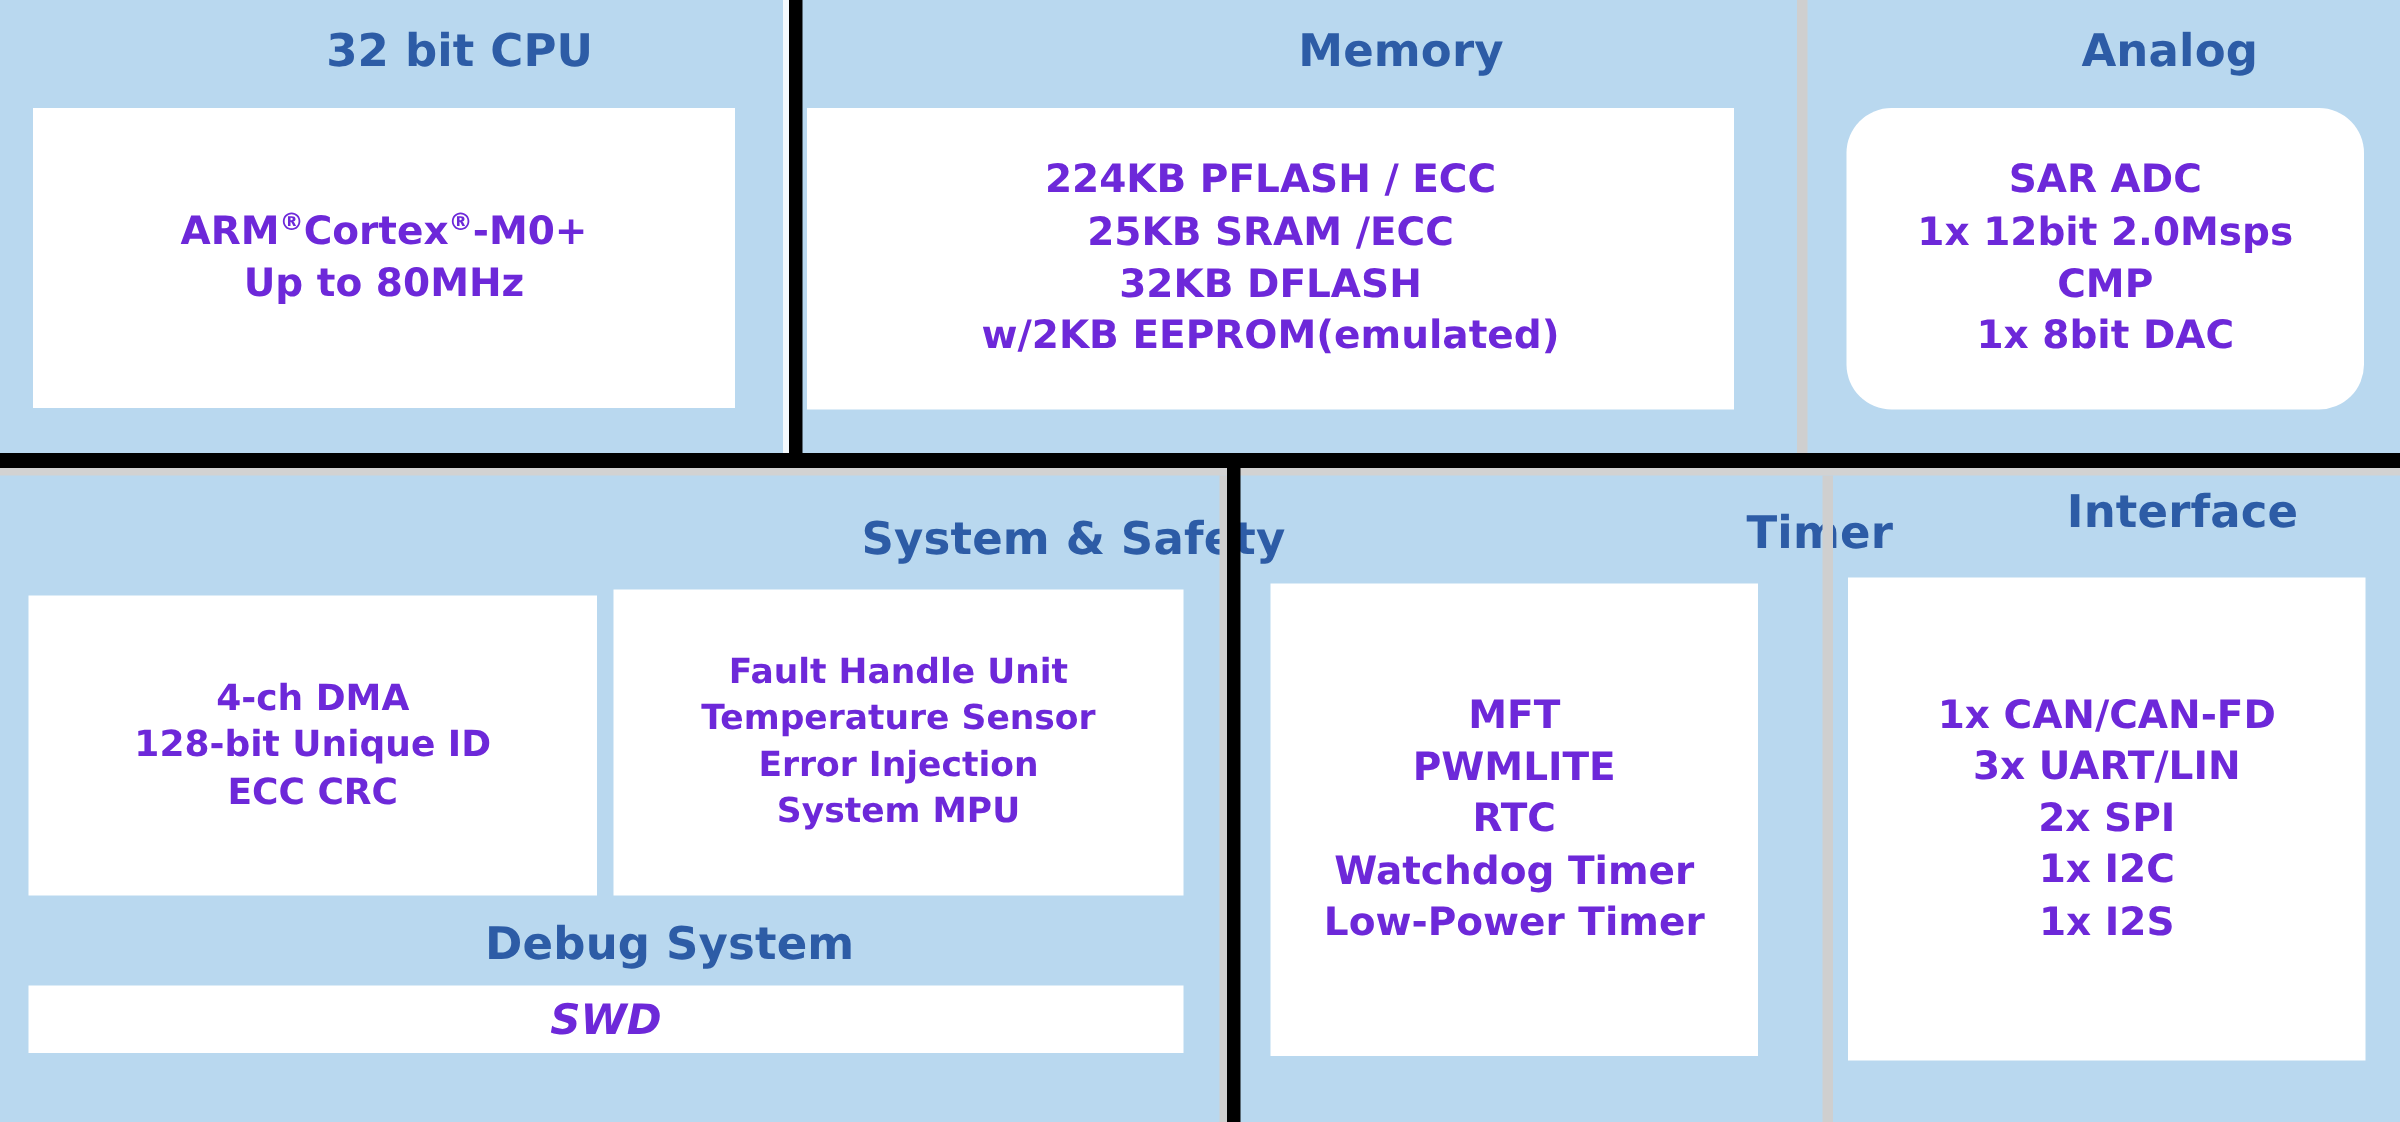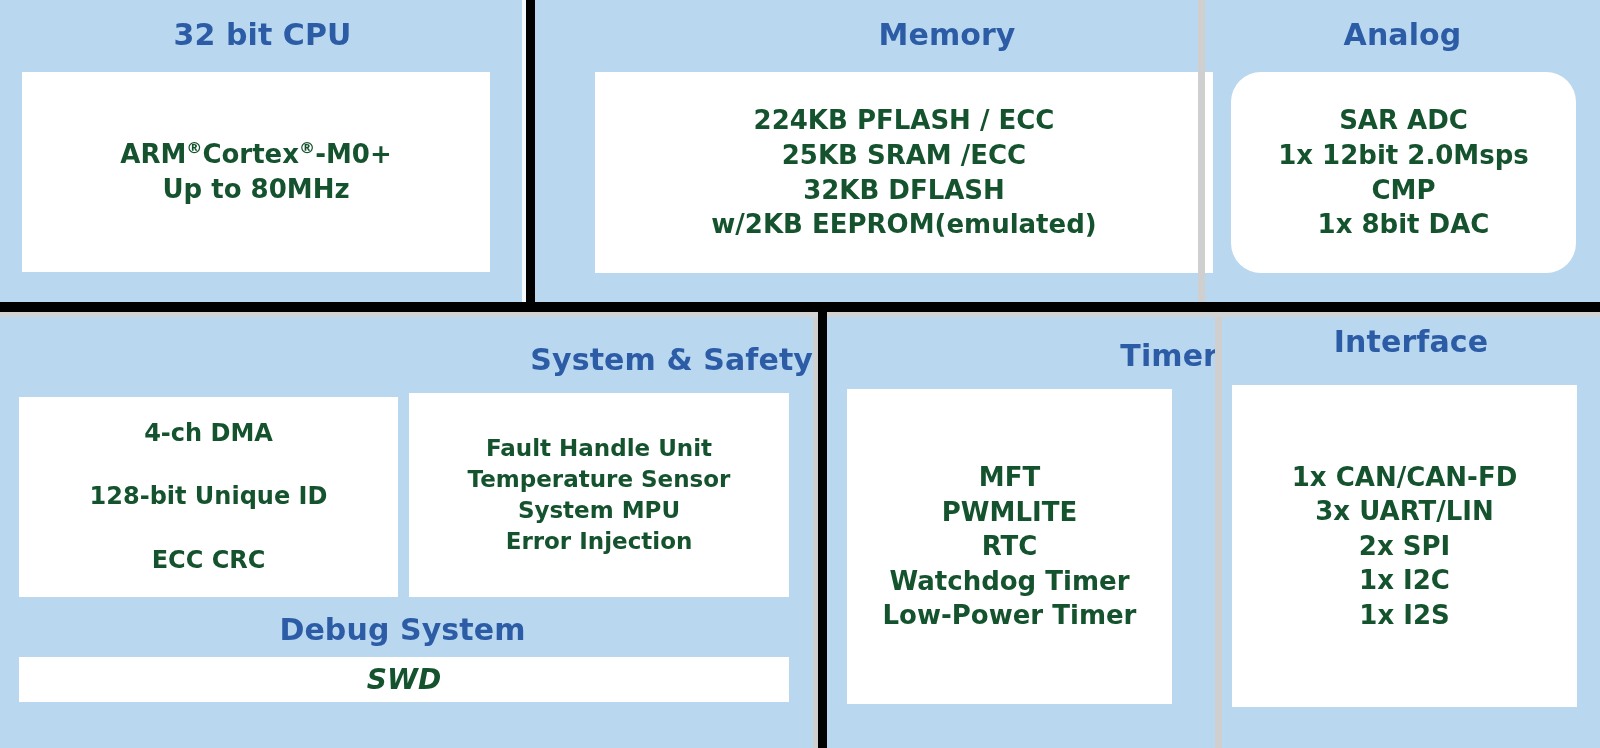--- a/index.html
+++ b/index.html
@@ -43,32 +43,33 @@
   .panel-title {
     position: absolute;
     width: 100%;
     text-align: center;
     color: #2d5ca6;
     font-size: 30px;
     font-weight: bold;
     letter-spacing: 0.1px;
     line-height: 1.1;
     white-space: nowrap;
+    padding-left: 44px;
   }
   .white-box {
     position: absolute;
     background: #ffffff;
     display: flex;
     flex-direction: column;
     align-items: center;
     justify-content: center;
     box-sizing: border-box;
   }
   .white-box .line {
-    color: #14532d;
+    color: #6d28d9;
     font-size: 26px;
     font-weight: bold;
     line-height: 1.33;
     text-align: center;
     white-space: nowrap;
   }
   .white-box.small .line {
     font-size: 24px;
     line-height: 1.3;
   }
@@ -98,21 +99,21 @@
         <span>ARM</span><span class="reg">®</span><span>Cortex</span><span class="reg">®</span><span>-M0+</span>
       </div>
       <div class="line">Up to 80MHz</div>
     </div>
   </div>
 
   <div class="div-white-v" style="left:522px; top:0px; width:4px; height:302px;"></div>
 
   <div class="div-black-v" style="left:526px; top:0px; width:9px; height:312px;"></div>
 
-  <div class="panel" style="left:566px; top:0px; width:762px; height:302px;">
+  <div class="panel" style="left:509px; top:0px; width:762px; height:302px;">
     <div class="panel-title" style="top:18px;">Memory</div>
     <div class="white-box" style="left:29px; top:72px; width:618px; height:201px;">
       <div class="line">224KB PFLASH /  ECC</div>
       <div class="line">25KB SRAM /ECC</div>
       <div class="line">32KB DFLASH</div>
       <div class="line">w/2KB EEPROM(emulated)</div>
     </div>
   </div>
 
   <div class="div-gray-v" style="left:1198px; top:0px; width:7px; height:302px;"></div>
@@ -125,30 +126,30 @@
       <div class="line">CMP</div>
       <div class="line">1x 8bit DAC</div>
     </div>
   </div>
 
   <div class="div-black-h" style="left:0px; top:302px; width:1600px; height:10px;"></div>
   <div class="div-gray-h" style="left:0px; top:312px; width:1600px; height:5px;"></div>
 
   <div class="panel" style="left:0px; top:317px; width:813px; height:431px;">
     <div class="panel-title" style="top:26px;text-align:right;">System &amp; Safety</div>
-    <div class="white-box small" style="left:19px; top:80px; width:379px; height:200px;gap:32px;">
+    <div class="white-box small" style="left:19px; top:80px; width:379px; height:200px;">
       <div class="line">4-ch DMA</div>
       <div class="line">128-bit Unique ID</div>
       <div class="line">ECC   CRC</div>
     </div>
     <div class="white-box tiny" style="left:409px; top:76px; width:380px; height:204px;">
       <div class="line">Fault Handle Unit</div>
       <div class="line">Temperature Sensor</div>
+      <div class="line">Error Injection</div>
       <div class="line">System MPU</div>
-      <div class="line">Error Injection</div>
     </div>
 
     <div class="panel-title" style="top:296px; width:789px; left:8px;">Debug System</div>
     <div class="white-box swdbox" style="left:19px; top:340px; width:770px; height:45px;">
       <div class="line">SWD</div>
     </div>
   </div>
 
   <div class="div-gray-v" style="left:813px; top:317px; width:5px; height:431px;"></div>
 

